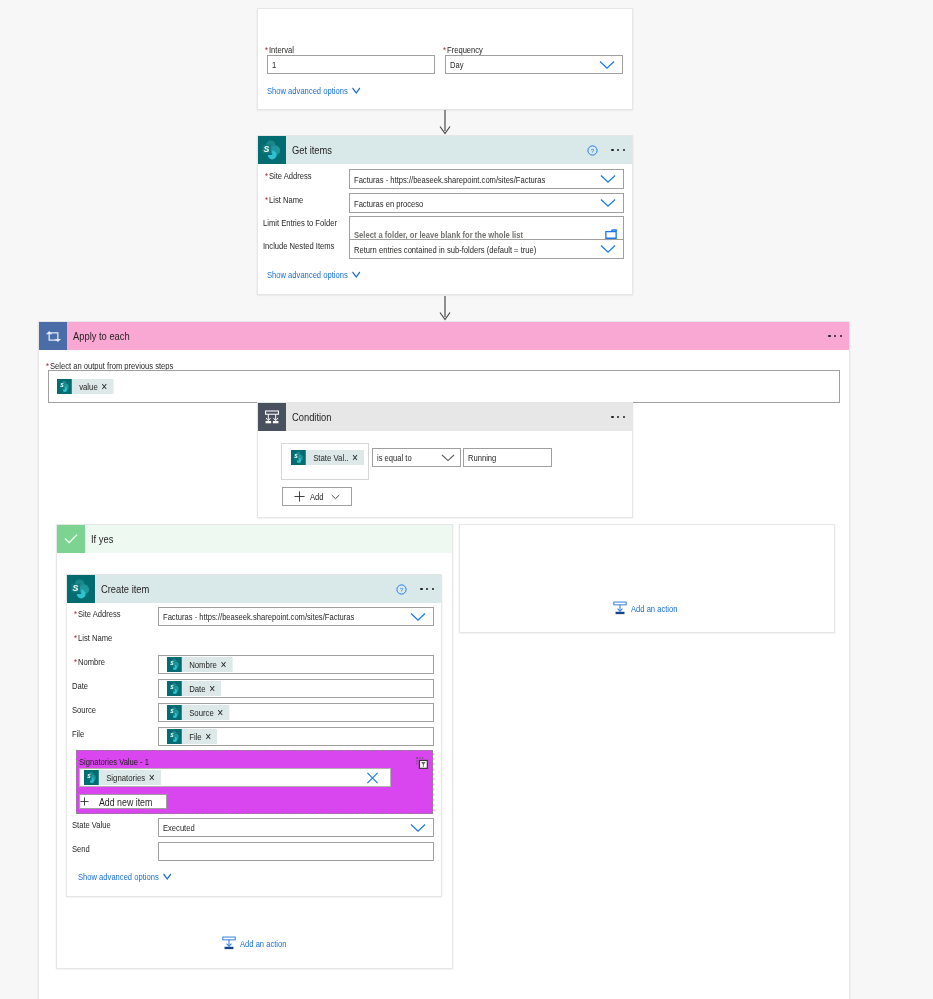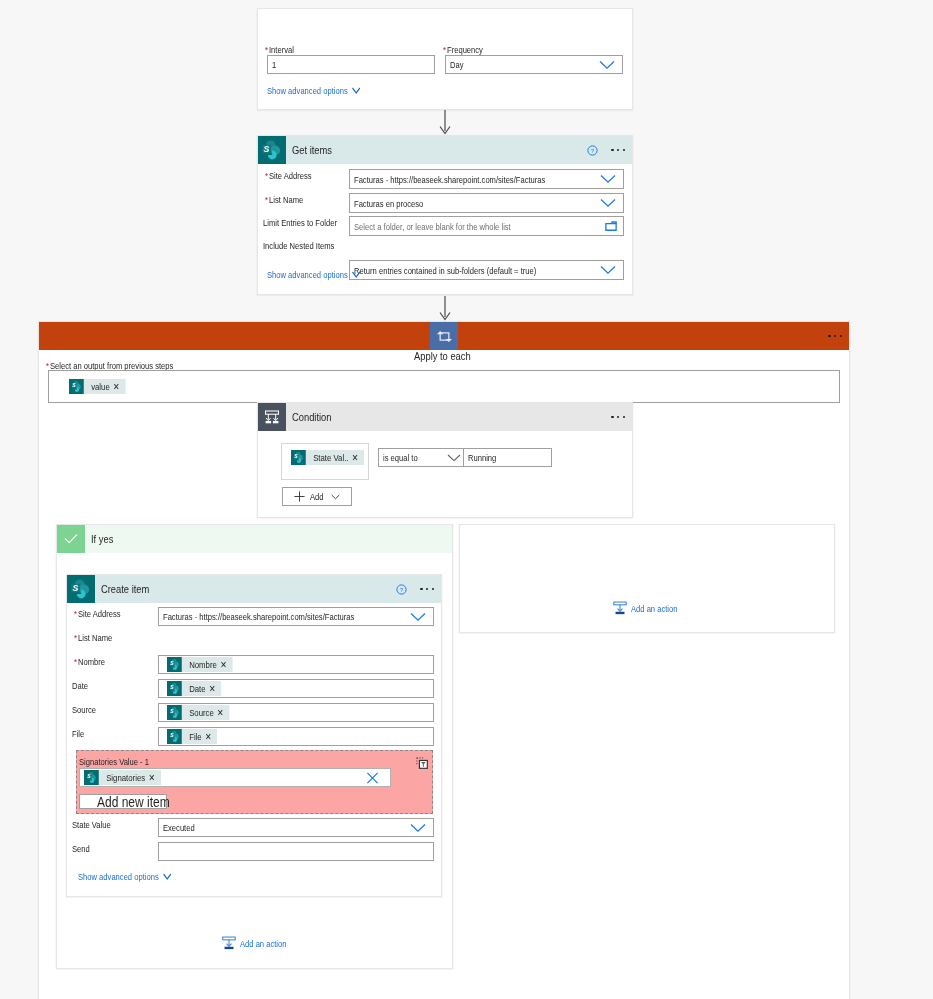--- a/index.html
+++ b/index.html
@@ -111,32 +111,32 @@
   <div class="fld" style="left:91px;top:57px;width:275px;height:20px;">
     <span class="n">Facturas en proceso</span>
     <span class="chev">
       <svg width="16" height="9" viewBox="0 0 16 9">
           <path d="M1 1 L8 7.6 L15 1" stroke="#1a7aeb" stroke-width="1.3" fill="none"></path>
         </svg>
     </span>
   </div>
 
   <div class="lbl" style="left:5px;top:81px;"><span class="n">Limit Entries to Folder</span></div>
-  <div class="fld" style="left:91px;top:80px;width:275px;height:20px;">
+  <div class="fld" style="left:91px;top:80px;width:275px;height:36px;font-weight:bold;">
     <span class="n ph">Select a folder, or leave blank for the whole list</span>
     <span class="chev" style="right:6px;">
       <svg width="12" height="11" viewBox="0 0 13 12" fill="none" stroke="#1a7aeb" stroke-width="1.45">
           <path d="M0.9 3.5 L0.9 10.6 L12.1 10.6 L12.1 3.5 Z"></path>
           <path d="M12.1 3.5 L12.1 1.6 L7.8 1.6 L6.7 3.5"></path>
         </svg>
     </span>
   </div>
 
   <div class="lbl" style="left:5px;top:104px;"><span class="n">Include Nested Items</span></div>
-  <div class="fld" style="left:91px;top:103px;width:275px;height:20px;margin-top:21px;">
+  <div class="fld" style="left:91px;top:103px;width:275px;height:20px;">
     <span class="n">Return entries contained in sub-folders (default = true)</span>
     <span class="chev">
       <svg width="16" height="9" viewBox="0 0 16 9">
           <path d="M1 1 L8 7.6 L15 1" stroke="#1a7aeb" stroke-width="1.3" fill="none"></path>
         </svg>
     </span>
   </div>
 
   <div class="link" style="left:9px;top:133px;">
     <span class="n">Show advanced options</span>
@@ -145,40 +145,40 @@
       </svg>
   </div>
 </div>
 
 <svg class="abs" style="left:437px;top:296px;" width="16" height="26">
   <path d="M8 0 L8 21" stroke="#4a4a4a" stroke-width="1.2"></path>
   <path d="M3 16.5 L8 23.5 L13 16.5" stroke="#4a4a4a" stroke-width="1.2" fill="none"></path>
 </svg>
 
 <div class="card" style="left:38px;top:321px;width:812px;height:690px;">
-  <div class="hdr" style="background: #c2410c; flex-direction: column;">
+  <div class="hdr" style="background: #f9a8d4;">
     <div class="icon-sq" style="background: rgb(74, 109, 167);">
       <svg width="19" height="19" viewBox="0 0 24 24" fill="none" stroke="#e3e9f2" stroke-width="1.6">
         <path d="M6.5 8.6 L6.5 16.6 L17.4 16.6" stroke-linecap="butt"></path>
         <path d="M17.5 16.2 L17.5 7.4 L7.2 7.4" stroke-linecap="butt"></path>
         <path d="M2.4 9.0 L6.5 5.2 L10.6 9.0 Z" fill="#e3e9f2" stroke="none"></path>
         <path d="M13.4 15.0 L17.5 18.8 L21.6 15.0 Z" fill="#e3e9f2" stroke="none"></path>
       </svg>
     </div>
     <div class="hdr-title">Apply to each</div>
     <div class="ell" style="right:7px;">
       <i></i>
         <i></i>
         <i></i>
     </div>
   </div>
   <div class="lbl" style="left:7px;top:38px;">
     <span class="req">*</span><span class="n">Select an output from previous steps</span>
   </div>
-  <div class="fld" style="left:9px;top:48px;width:792px;height:33px;padding-left:20px;border-color:#a19f9d;">
+  <div class="fld" style="left:9px;top:48px;width:792px;height:33px;padding-left:8px;border-color:#a19f9d;">
     <span class="token">
       <span class="tic sp-tok">
           <svg width="13" height="13" viewBox="0 0 22 22">
 <circle cx="9.7" cy="6.2" r="4.8" fill="#19888c"></circle>
 <circle cx="14.2" cy="11.4" r="4.9" fill="#1e989c"></circle>
 <path d="M11.2 11.6 A4.4 4.4 0 1 1 6.8 16.0 L11.2 16.0 Z" fill="#2ec3d1"></path>
 <rect x="1.1" y="5.8" width="8.8" height="8.8" fill="#0d797e"></rect>
 <text x="5.4" y="12.6" font-family="'Liberation Sans',sans-serif" font-size="10.5" font-weight="bold" font-style="italic" fill="#fff" text-anchor="middle">S</text>
 </svg>
         </span>
@@ -217,21 +217,21 @@
 <circle cx="14.2" cy="11.4" r="4.9" fill="#1e989c"></circle>
 <path d="M11.2 11.6 A4.4 4.4 0 1 1 6.8 16.0 L11.2 16.0 Z" fill="#2ec3d1"></path>
 <rect x="1.1" y="5.8" width="8.8" height="8.8" fill="#0d797e"></rect>
 <text x="5.4" y="12.6" font-family="'Liberation Sans',sans-serif" font-size="10.5" font-weight="bold" font-style="italic" fill="#fff" text-anchor="middle">S</text>
 </svg>
         </span>
       <span class="ttx">State Val..</span>
       <span class="tx">✕</span>
     </span>
   </div>
-  <div class="fld" style="left:114px;top:45px;width:89px;height:19px;margin-left:6px;">
+  <div class="fld" style="left:114px;top:45px;width:89px;height:19px;">
     <span class="n">is equal to</span>
     <span class="chev" style="right:5px;">
       <svg width="14" height="8" viewBox="0 0 14 8">
           <path d="M1 1 L7 6.6 L13 1" stroke="#605e5c" stroke-width="1.1" fill="none"></path>
         </svg>
     </span>
   </div>
   <div class="fld" style="left:205px;top:45px;width:89px;height:19px;">
     <span class="n">Running</span>
   </div>
@@ -360,21 +360,21 @@
 <path d="M11.2 11.6 A4.4 4.4 0 1 1 6.8 16.0 L11.2 16.0 Z" fill="#2ec3d1"></path>
 <rect x="1.1" y="5.8" width="8.8" height="8.8" fill="#0d797e"></rect>
 <text x="5.4" y="12.6" font-family="'Liberation Sans',sans-serif" font-size="10.5" font-weight="bold" font-style="italic" fill="#fff" text-anchor="middle">S</text>
 </svg>
           </span>
         <span class="ttx">File</span>
         <span class="tx">✕</span>
       </span>
     </div>
 
-    <div class="abs" style="left:9px;top:175px;width:357px;height:64px;border:1px dashed #8a8886;background:#fca5a5;">
+    <div class="abs" style="left:9px;top:175px;width:357px;height:64px;border:1px dashed #8a8886;background:#d946ef;">
       <div class="lbl" style="left:2px;top:5px;"><span class="n">Signatories Value - 1</span></div>
       <span class="abs" style="right:4px;top:6px;line-height:0;">
         <svg width="12" height="12" viewBox="0 0 14 14">
           <g fill="none" stroke="#555" stroke-width="1.3" stroke-linecap="butt" stroke-dasharray="1.4 1.6">
             <path d="M1.0 1.0 L8.2 1.0"></path>
             <path d="M1.0 1.0 L1.0 9.2"></path>
           </g>
           <rect x="4.0" y="4.0" width="9.2" height="9.2" fill="#fff" stroke="#333" stroke-width="1.35"></rect>
           <path d="M5.9 5.8 L11.3 5.8 L9.2 8.6 L9.2 11.3 L8.0 11.3 L8.0 8.6 Z" fill="#666"></path>
         </svg>
@@ -392,21 +392,21 @@
             </span>
           <span class="ttx">Signatories</span>
           <span class="tx">✕</span>
         </span>
         <span class="chev" style="right:11px;line-height:0;">
           <svg width="13" height="13" viewBox="0 0 14 14">
               <path d="M1.5 1.5 L12.5 12.5 M12.5 1.5 L1.5 12.5" stroke="#1a7aeb" stroke-width="1.3"></path>
             </svg>
         </span>
       </div>
-      <div class="abs" style="left:2px;top:43px;width:88px;height:15px;border:1px solid #a19f9d;background:#fff;display:flex;align-items:center;justify-content:space-between;gap:17px;font-size:15px;color:#201f1e;">
+      <div class="abs" style="left:2px;top:43px;width:88px;height:15px;border:1px solid #a19f9d;background:#fff;display:flex;align-items:center;justify-content:space-between;gap:8px;font-size:11px;color:#201f1e;">
         <svg width="9" height="9" viewBox="0 0 12 12">
             <path d="M6 0.6 L6 11.4 M0.6 6 L11.4 6" stroke="#201f1e" stroke-width="1.1"></path>
           </svg>
         <span class="n">Add new item</span>
       </div>
     </div>
 
     <div class="lbl" style="left:5px;top:244px;"><span class="n">State Value</span></div>
     <div class="fld" style="left:91px;top:243px;width:276px;height:19px;">
       <span class="n">Executed</span>

